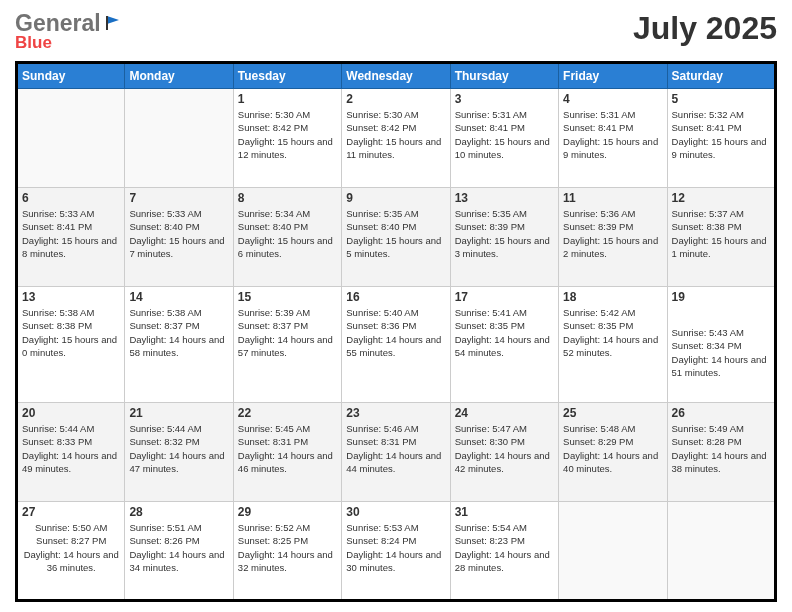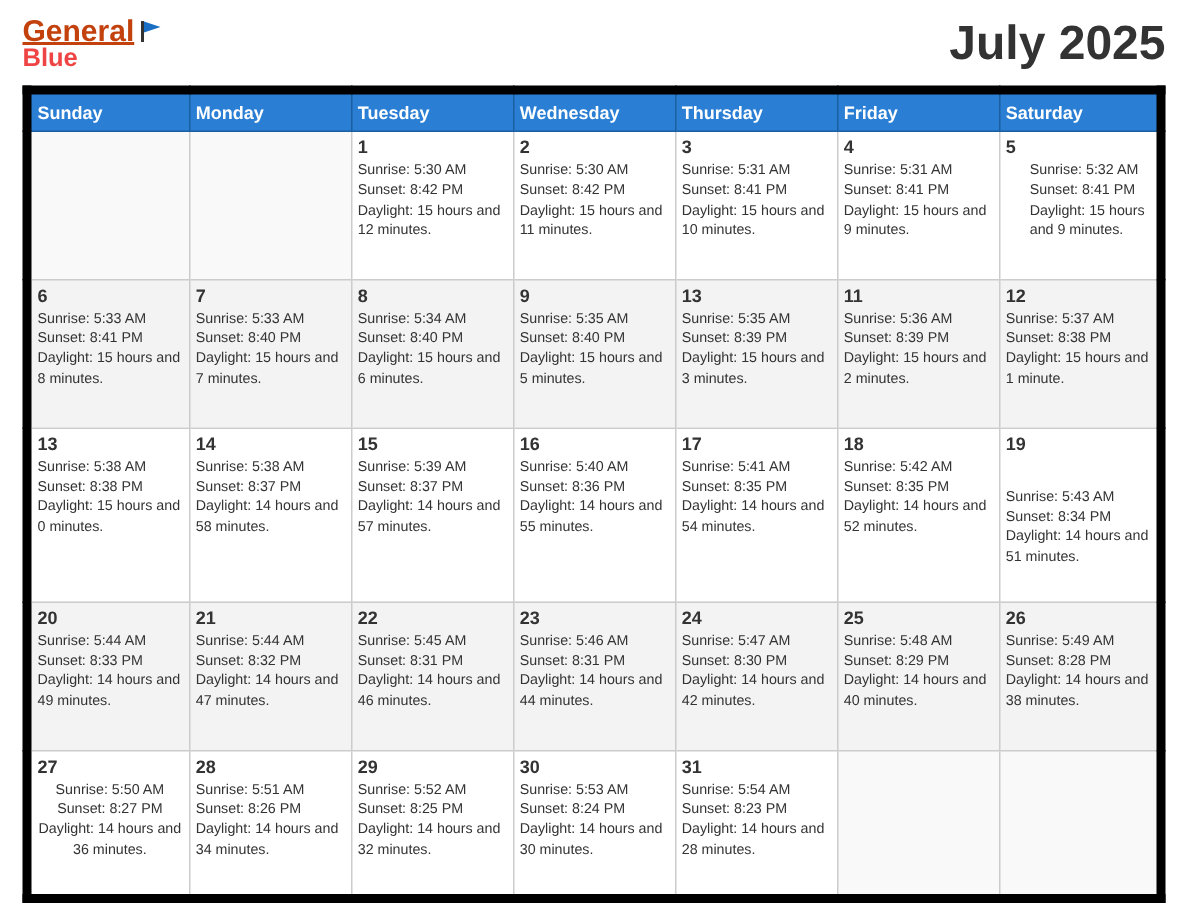--- a/index.html
+++ b/index.html
@@ -34,21 +34,21 @@
       font-size: 32px;
       font-weight: bold;
       color: #333;
     }
     .subtitle {
       font-size: 14px;
       color: #555;
     }
     .calendar {
       flex: 1;
-      border: 6px solid #000000;
+      border: 3px solid #000000;
       border-collapse: collapse;
       width: 100%;
       table-layout: fixed;
     }
     .calendar th {
       background-color: #2a7fd4;
       color: white;
       font-size: 12px;
       font-weight: bold;
       padding: 5px 4px;
@@ -83,21 +83,21 @@
     }
   </style>
 </head>
 <body>
 
 <div class="page">
   <div class="header">
     <div class="logo">
       <div style="display:flex;flex-direction:column;align-items:flex-start;">
         <div style="display:flex;align-items:center;">
-          <span style="font-size:20px;font-weight:bold;color:#c2410c;text-decoration:underline;">General</span>
+          <span style="font-size:23px;font-weight:bold;color:#737373;">General</span>
           <svg width="18" height="18" viewBox="0 0 18 18" style="margin-left:2px;margin-top:-2px;">
             <polygon points="4,2 16,6 4,10" fill="#1a6fc4"></polygon>
             <rect x="3" y="2" width="2" height="14" fill="#333"></rect>
           </svg>
         </div>
         <span style="font-size:17px;font-weight:bold;color:#ef4444;margin-top:-4px;">Blue</span>
       </div>
     </div>
     <div class="title-block">
       <div class="main-title">July 2025</div>
@@ -139,21 +139,21 @@
 Daylight: 15 hours and 10 minutes.</div>
           </td>
           <td>
             <div class="day-number">4</div>
             <div class="day-info" style="white-space: pre-line;">Sunrise: 5:31 AM
 Sunset: 8:41 PM
 Daylight: 15 hours and 9 minutes.</div>
           </td>
           <td>
             <div class="day-number">5</div>
-            <div class="day-info" style="white-space: pre-line; margin-left: 16px;">Sunrise: 5:32 AM
+            <div class="day-info" style="white-space: pre-line;">Sunrise: 5:32 AM
 Sunset: 8:41 PM
 Daylight: 15 hours and 9 minutes.</div>
           </td>
         </tr>
         <tr class="alt-row">
           <td>
             <div class="day-number">6</div>
             <div class="day-info" style="white-space: pre-line;">Sunrise: 5:33 AM
 Sunset: 8:41 PM
 Daylight: 15 hours and 8 minutes.</div>

